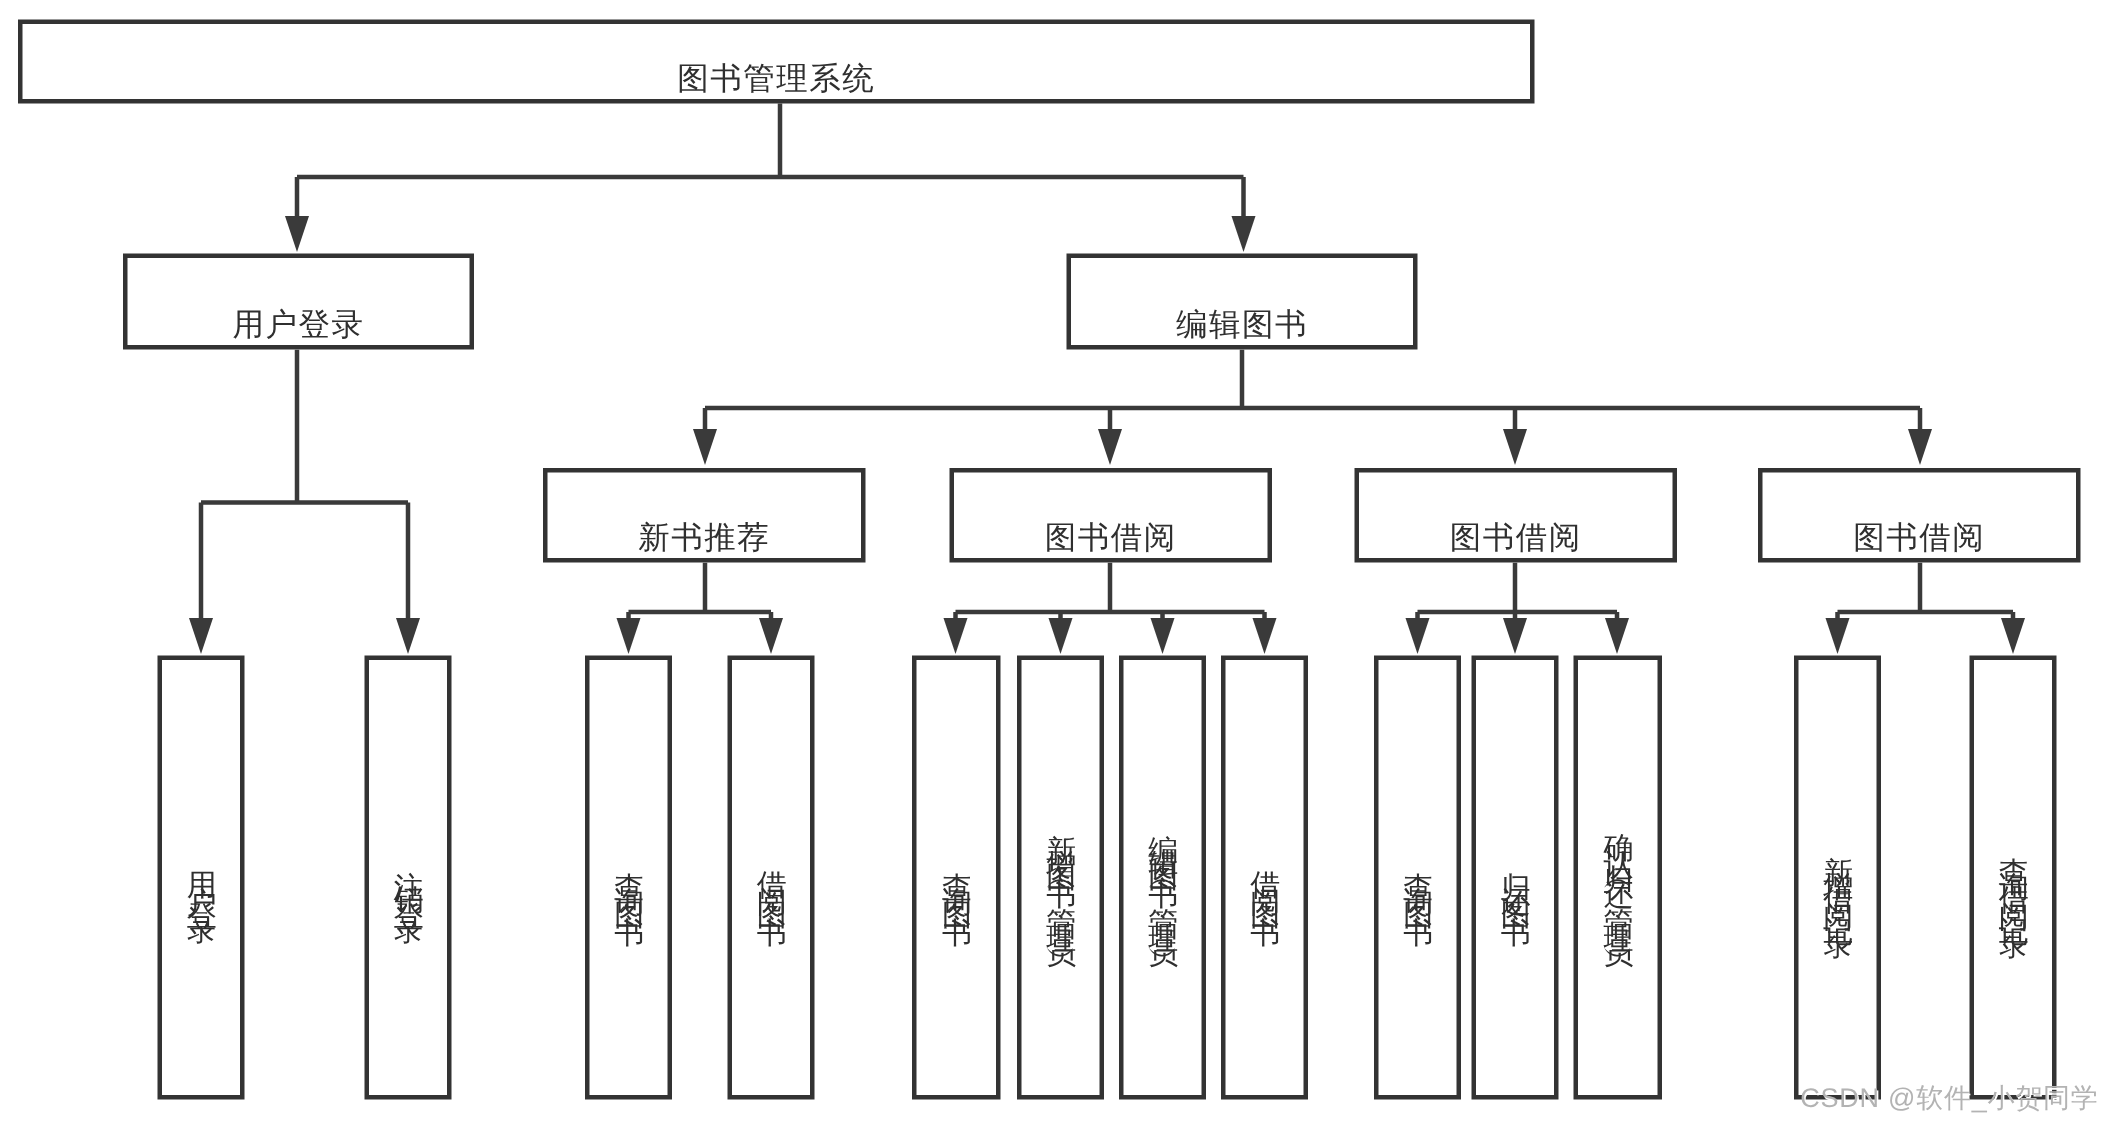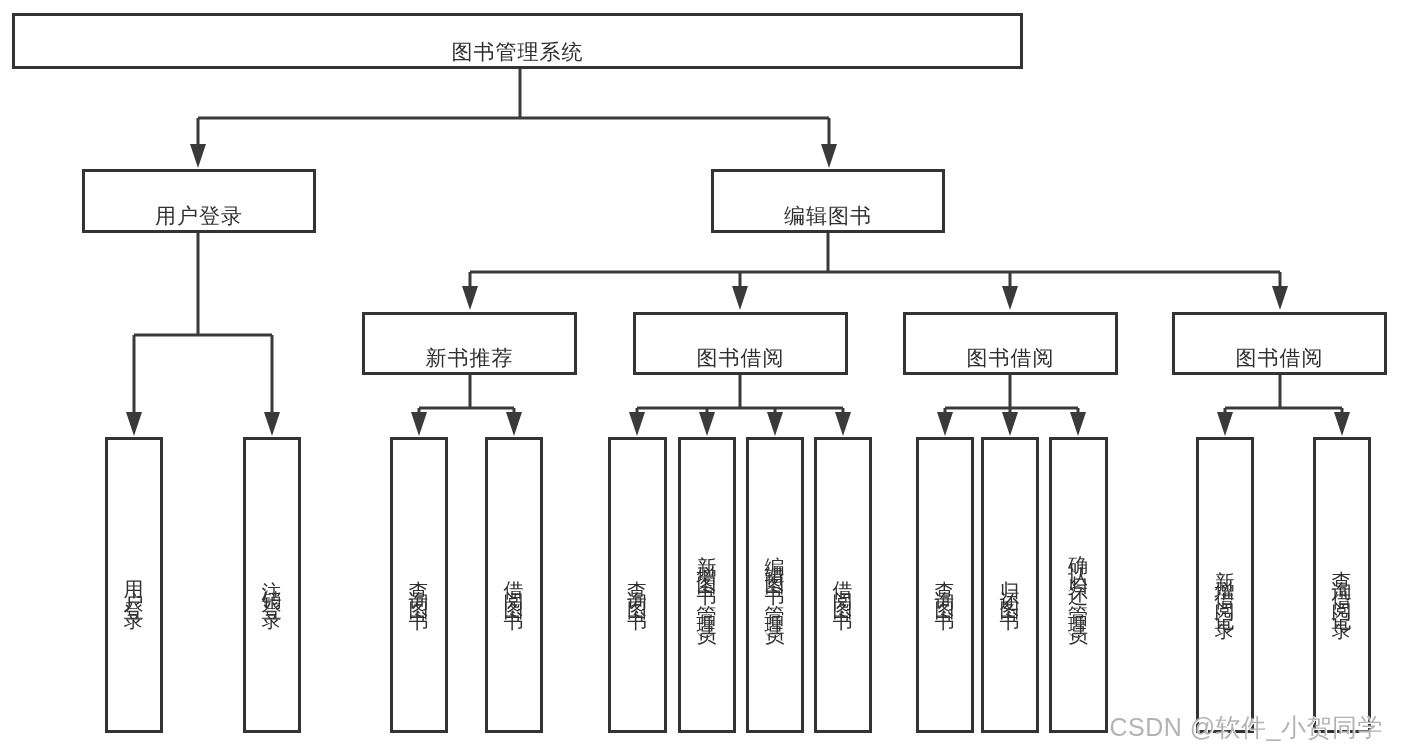--- a/index.html
+++ b/index.html
@@ -43,23 +43,23 @@
     font-size: 20px;
     white-space: nowrap;
   }
   
   .root-box   { left: 12px;  top: 13px;  width: 1011px; height: 56px; }
   .lvl2       { top: 169px; height: 64px; width: 234px; }
   .lvl3       { top: 312px; height: 63px; width: 215px; }
   .leaf       { top: 437px; height: 296px; width: 58px; }
   .watermark {
     position: absolute;
-    right: 22px;
+    right: 6px;
     bottom: 3px;
-    font-size: 25px;
+    font-size: 18px;
     color: var(--watermark);
     text-shadow: 1px 1px 0 #ffffff;
     letter-spacing: 0.5px;
     white-space: nowrap;
   }
 </style>
 </head>
 <body>
 
 <div class="stage">

